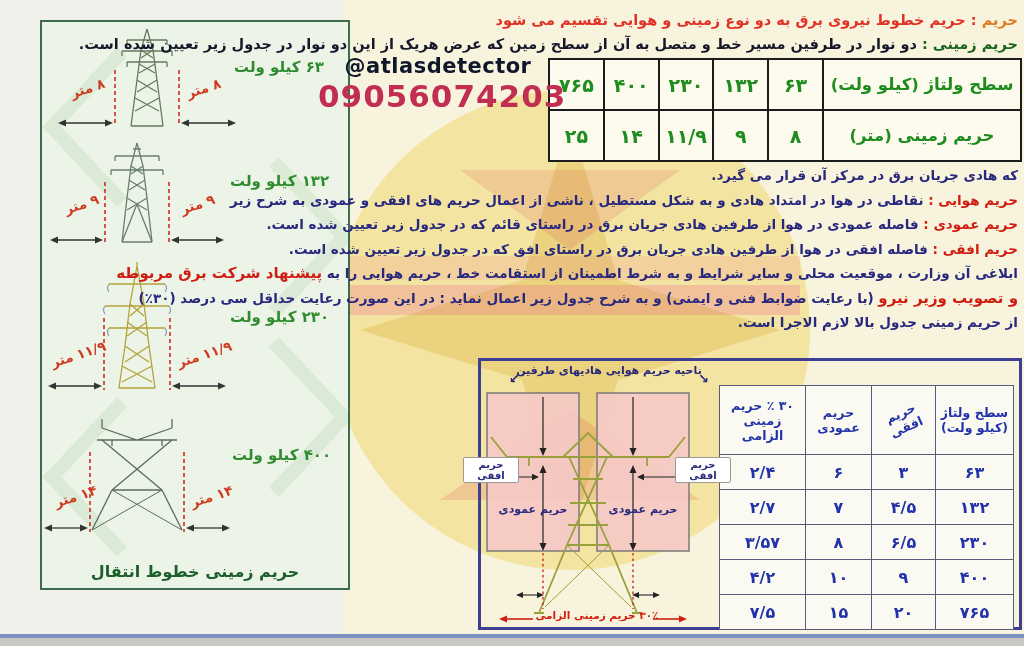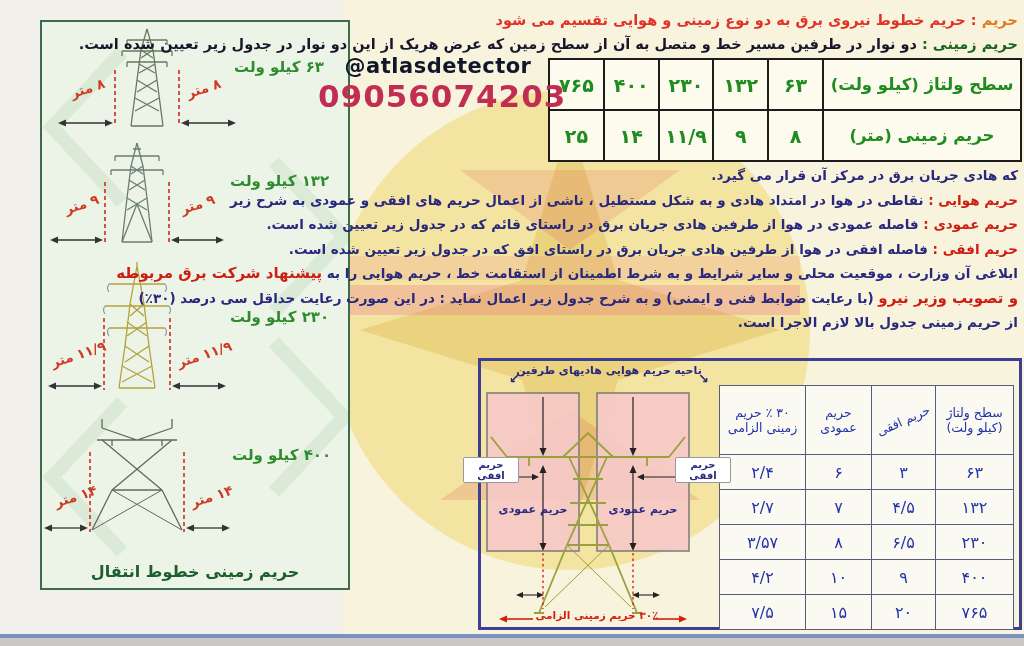--- a/index.html
+++ b/index.html
@@ -48,21 +48,21 @@
   .diag-title{position:absolute;left:26px;top:3px;width:204px;text-align:center;font-size:11px;font-weight:bold;color:#28287e;direction:rtl;}
   .diag-title .arrL{position:absolute;left:2px;top:7px;font-size:13px;}
   .diag-title .arrR{position:absolute;right:2px;top:7px;font-size:13px;}
   .diag-svg{position:absolute;left:0;top:20px;}
   .vert-label{position:absolute;width:80px;text-align:center;font-size:11px;font-weight:bold;color:#28287e;direction:rtl;top:142px;z-index:4;}
   .hz-label{position:absolute;width:54px;top:96px;text-align:center;font-size:10px;font-weight:bold;color:#28287e;background:#ffffff;border:1px solid #9a9a9a;border-radius:2px;direction:rtl;z-index:4;padding:1px 0;}
   .red-bottom{position:absolute;left:54px;top:248px;width:124px;text-align:center;font-size:10.5px;font-weight:bold;color:#d21f12;direction:rtl;z-index:4;white-space:nowrap;}
 
   
   .atable{position:absolute;left:238px;top:24px;width:294px;border-collapse:collapse;direction:rtl;table-layout:fixed;background:#fbfaf2;}
-  .atable th,.atable td{border:1.5px solid #5a5a7a;color:#2233aa;font-weight:normal;text-align:center;}
+  .atable th,.atable td{border:1.5px solid #5a5a7a;color:#2233aa;font-weight:bold;text-align:center;}
   .atable th{height:68px;font-size:12.5px;padding:0 1px;}
   .atable td{height:32px;font-size:16px;}
   .rot{display:inline-block;transform:rotate(-24deg);}
 </style>
 </head>
 <body>
 
 <div class="stage">
 
   <div class="bg-yellow"></div>

